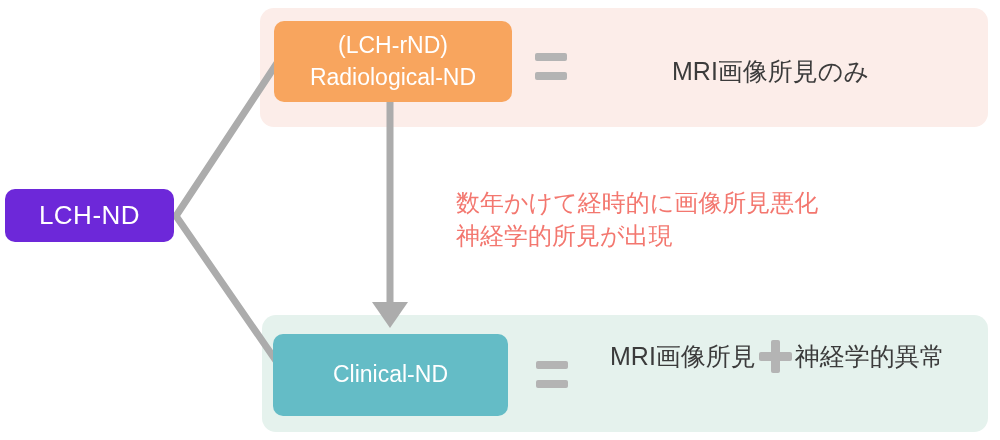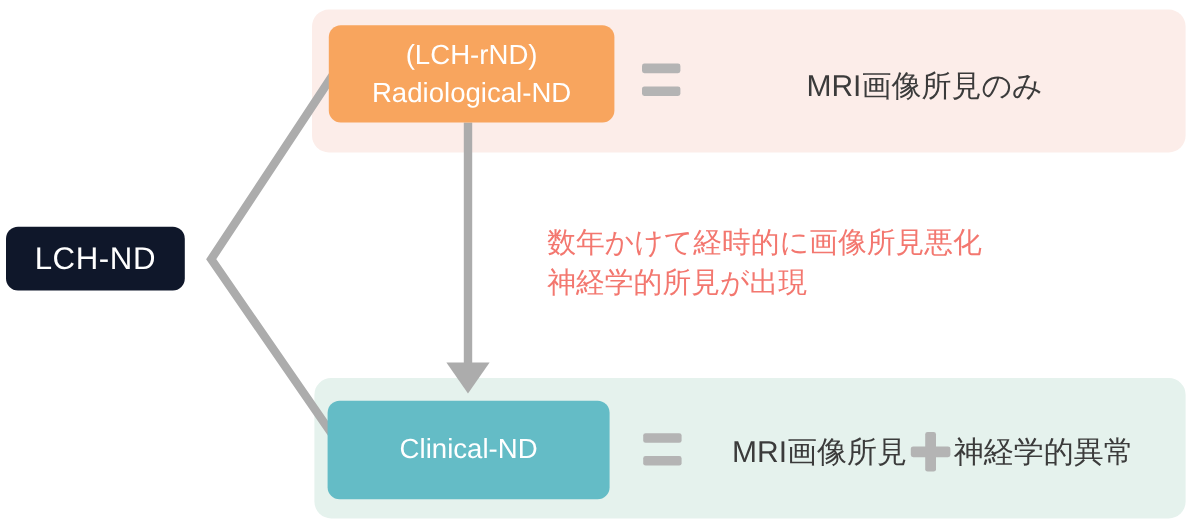--- a/index.html
+++ b/index.html
@@ -26,22 +26,22 @@
     z-index: 3;
     display: flex;
     flex-direction: column;
     align-items: center;
     justify-content: center;
     text-align: center;
     color: #ffffff;
     border-radius: 10px;
   }
   .node-root {
-    left: 5px; top: 189px; width: 149px; height: 53px;
-    background: #0f172a; font-size: 26px; letter-spacing: 0.5px;
+    left: 5px; top: 189px; width: 169px; height: 53px;
+    background: #6d28d9; font-size: 26px; letter-spacing: 0.5px;
   }
   .node-radiological {
     left: 274px; top: 21px; width: 238px; height: 81px;
     background: #F8A55E; font-size: 23px; line-height: 1.35;
   }
   .node-clinical {
     left: 273px; top: 334px; width: 235px; height: 82px;
     background: #64BCC6; font-size: 23px; line-height: 1.35;
   }
   .node span { display: block; }
@@ -54,21 +54,21 @@
   .equals .bar { height: 8px; border-radius: 2px; background: #B4B4B4; }
   .equals-top    { left: 535px; top: 53px; }
   .equals-bottom { left: 536px; top: 361px; }
 
   .def-text {
     position: absolute; z-index: 3;
     color: #3B3B3B; font-size: 25px; white-space: nowrap;
   }
   .def-top { left: 644px; top: 55px; margin-left: 28px; }
   .def-bottom {
-    left: 610px; top: 360px;
+    left: 610px; top: 340px;
     display: flex; align-items: center; gap: 3px;
   }
   .plus-icon { position: relative; width: 33px; height: 33px; flex: 0 0 auto; }
   .plus-icon::before {
     content: ""; position: absolute; left: 0; top: 12px;
     width: 33px; height: 9px; background: #B4B4B4; border-radius: 2px;
   }
   .plus-icon::after {
     content: ""; position: absolute; left: 12px; top: 0;
     width: 9px; height: 33px; background: #B4B4B4; border-radius: 2px;

